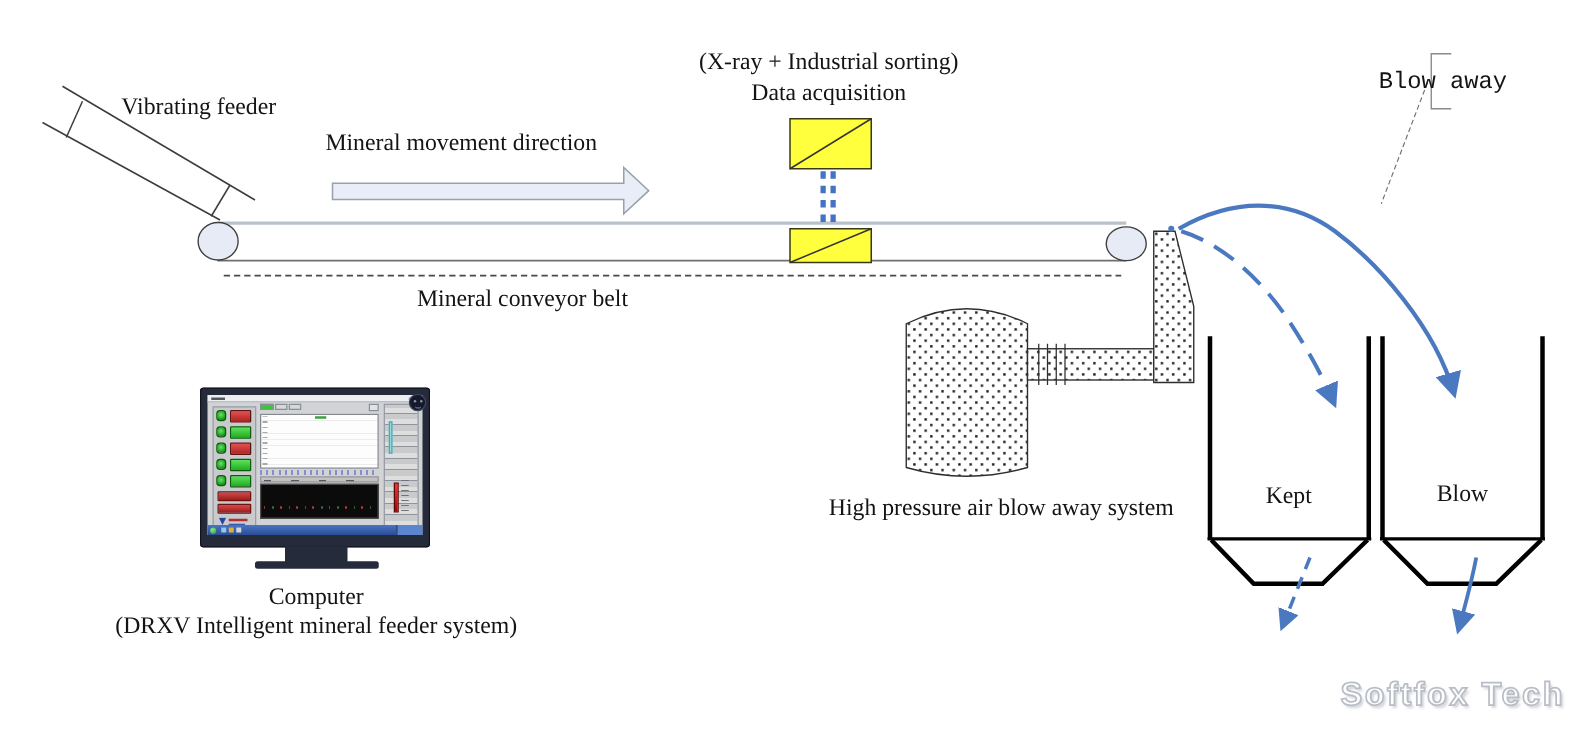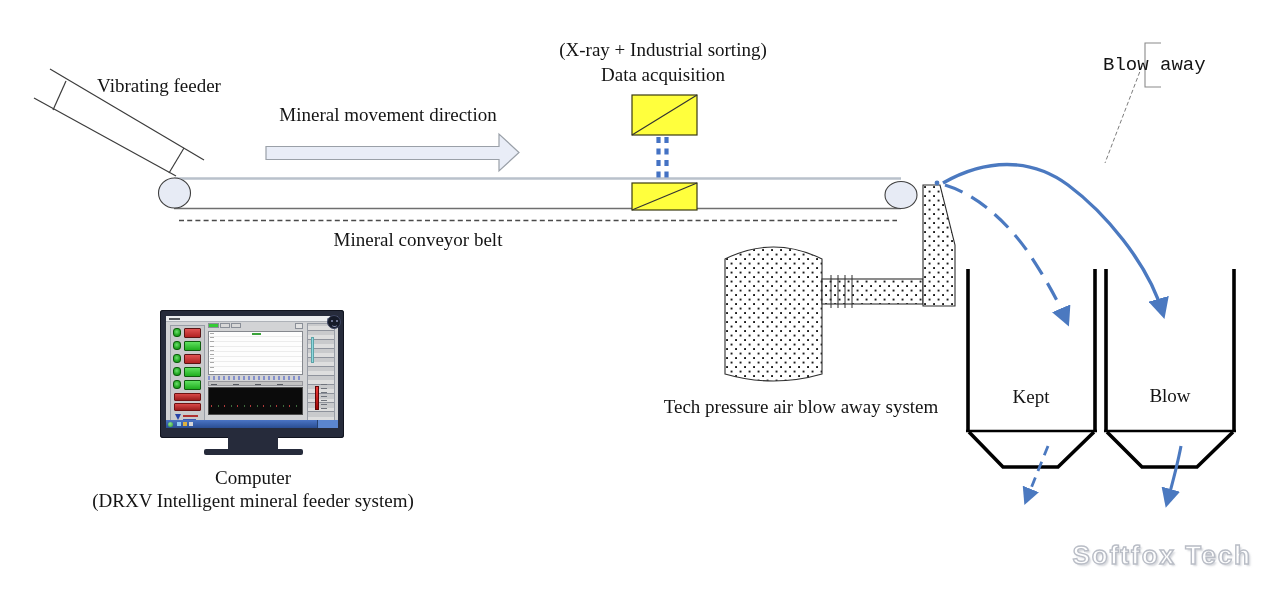--- a/index.html
+++ b/index.html
@@ -144,26 +144,26 @@
       <path d="M 1181 446 C 1177 467 1172 485 1167 503" stroke-width="3.1" marker-end="url(#arrowBlue)"></path>
     </g>
 
     <g fill="none">
       <path d="M 1161 43 L 1145 43 L 1145 87 L 1161 87" stroke="#8a8a8a" stroke-width="1.1"></path>
       <line x1="1142" y1="66" x2="1105" y2="163" stroke="#6d6d6d" stroke-width="0.9" stroke-dasharray="4 2.4"></line>
     </g>
   </svg>
 
   <div class="lbl center" style="left:159px;top:74px;">Vibrating feeder</div>
-  <div class="lbl center" style="left:388px;top:103px;">Mineral movement direction</div>
+  <div class="lbl center" style="left:369px;top:103px;">Mineral movement direction</div>
   <div class="lbl center" style="left:663px;top:38px;">(X-ray + Industrial sorting)</div>
   <div class="lbl center" style="left:663px;top:63px;">Data acquisition</div>
   <div class="lbl" style="left:1103px;top:54px;font-family:Liberation Mono, monospace;">Blow away</div>
   <div class="lbl center" style="left:418px;top:228px;text-align:center;">Mineral conveyor belt</div>
-  <div class="lbl center" style="left:801px;top:395px;">Tech pressure air blow away system</div>
+  <div class="lbl center" style="left:801px;top:395px;">High pressure air blow away system</div>
   <div class="lbl center" style="left:1031px;top:385px;">Kept</div>
   <div class="lbl center" style="left:1170px;top:384px;">Blow</div>
   <div class="lbl center" style="left:253px;top:466px;">Computer</div>
   <div class="lbl center" style="left:253px;top:489px;">(DRXV Intelligent mineral feeder system)</div>
 
   <div class="monitor">
     <div class="bezel"></div>
     <div class="screen">
       <div class="titlebar">
           <div class="tmark"></div>

